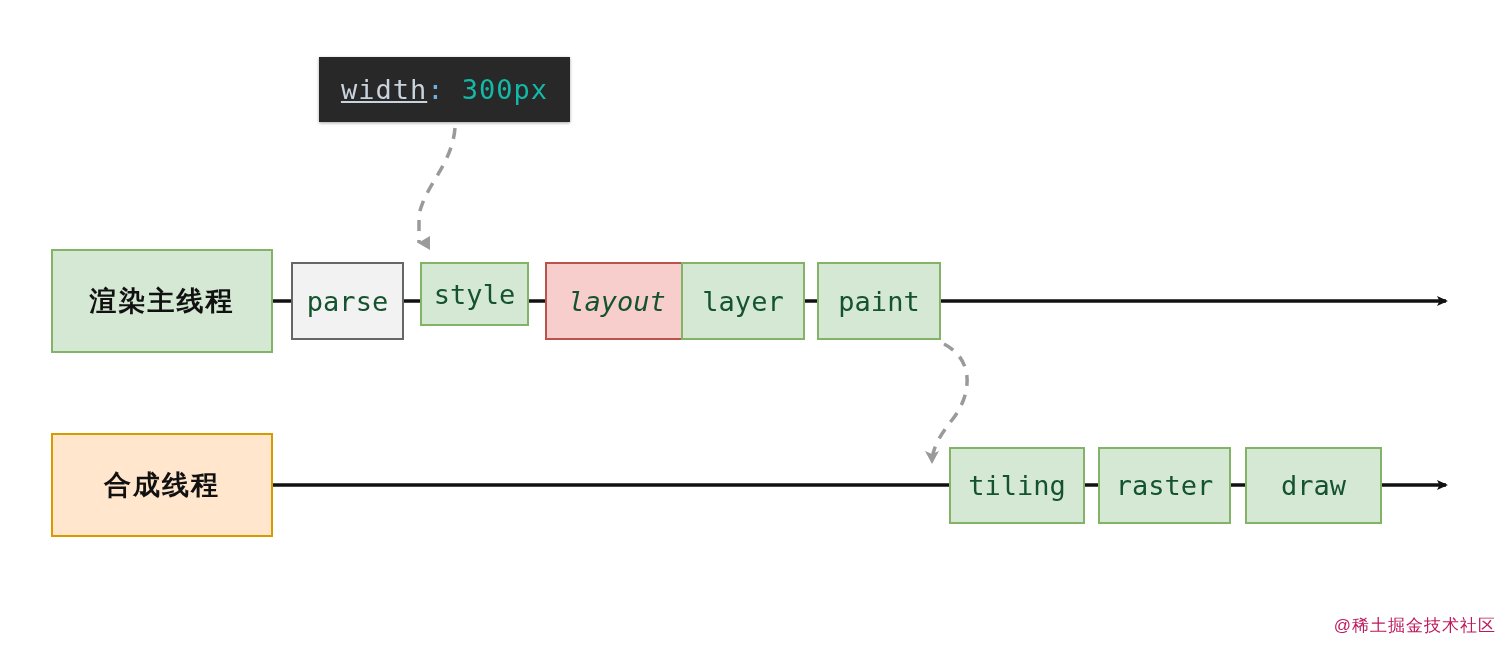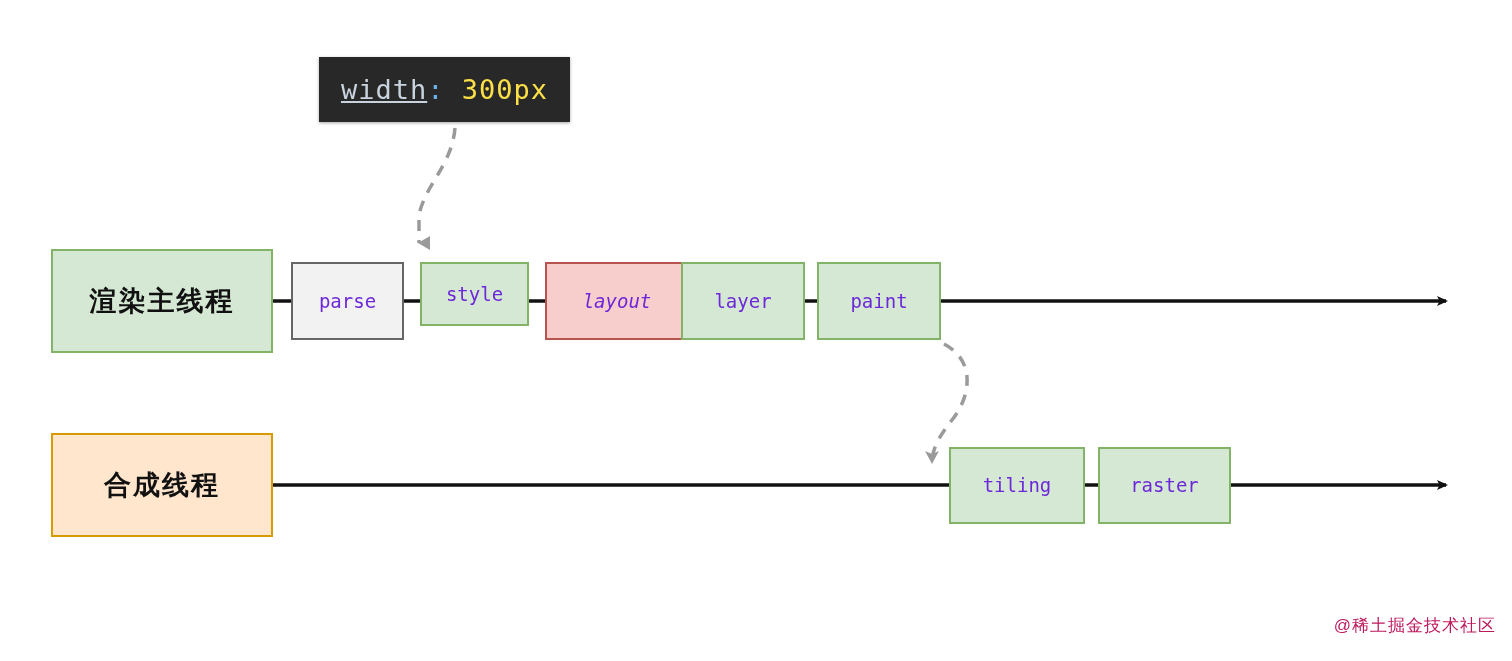--- a/index.html
+++ b/index.html
@@ -48,22 +48,22 @@
 
   .lane-label {
     font-family: Liberation Sans, sans-serif;
     font-size: 27px;
     font-weight: 600;
     color: #111111;
     letter-spacing: 2px;
   }
   .stage-label {
     font-family: "DejaVu Sans Mono", monospace;
-    font-size: 19px;
-    color: #6d28d9;
+    font-size: 27px;
+    color: #14532d;
     letter-spacing: 0px;
   }
 
   
   #wires {
     position: absolute;
     left: 0;
     top: 0;
     width: 1512px;
     height: 661px;
@@ -89,21 +89,21 @@
     align-items: center;
     justify-content: center;
     font-family: "DejaVu Sans Mono", monospace;
     font-size: 27px;
     letter-spacing: 1px;
     z-index: 4;
     box-shadow: 0 1px 3px rgba(0,0,0,0.35);
   }
   .tt-prop  { color: #c8d3dd; text-decoration: underline; }
   .tt-colon { color: #6cb0e6; }
-  .tt-val   { color: #fde047; }
+  .tt-val   { color: #14b8a6; }
 
   
   .watermark {
     position: absolute;
     right: 16px;
     bottom: 24px;
     font-family: "Liberation Sans", sans-serif;
     font-size: 17px;
     color: #be185d;
     letter-spacing: 1px;
@@ -176,16 +176,19 @@
   </div>
 
   <div class="box box-green" style="left:949px; top:447px; width:136px; height:77px;">
     <span class="stage-label">tiling</span>
   </div>
 
   <div class="box box-green" style="left:1098px; top:447px; width:133px; height:77px;">
     <span class="stage-label">raster</span>
   </div>
 
+  <div class="box box-green" style="left:1245px; top:447px; width:137px; height:77px;">
+    <span class="stage-label">draw</span>
+  </div>
 
   <div class="watermark">@稀土掘金技术社区</div>
 
 </div>
 
 </body></html>

